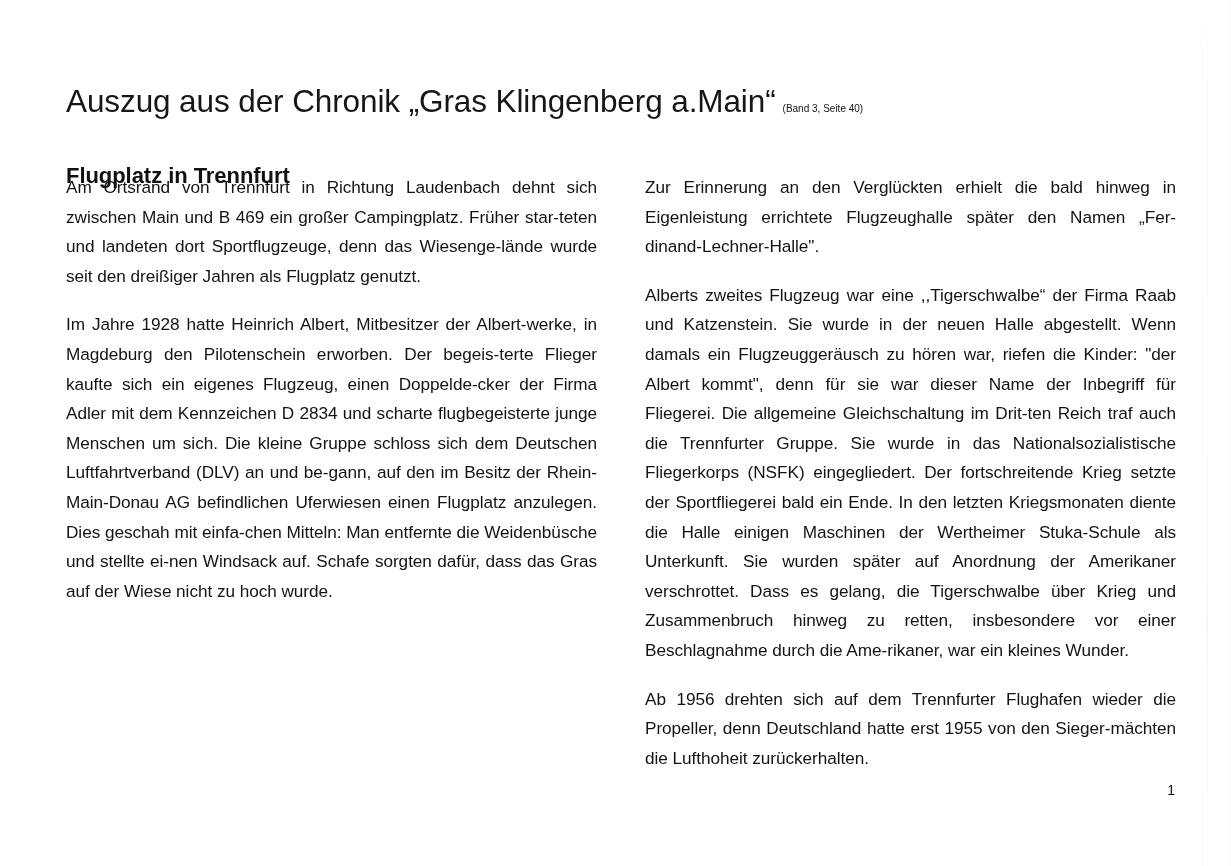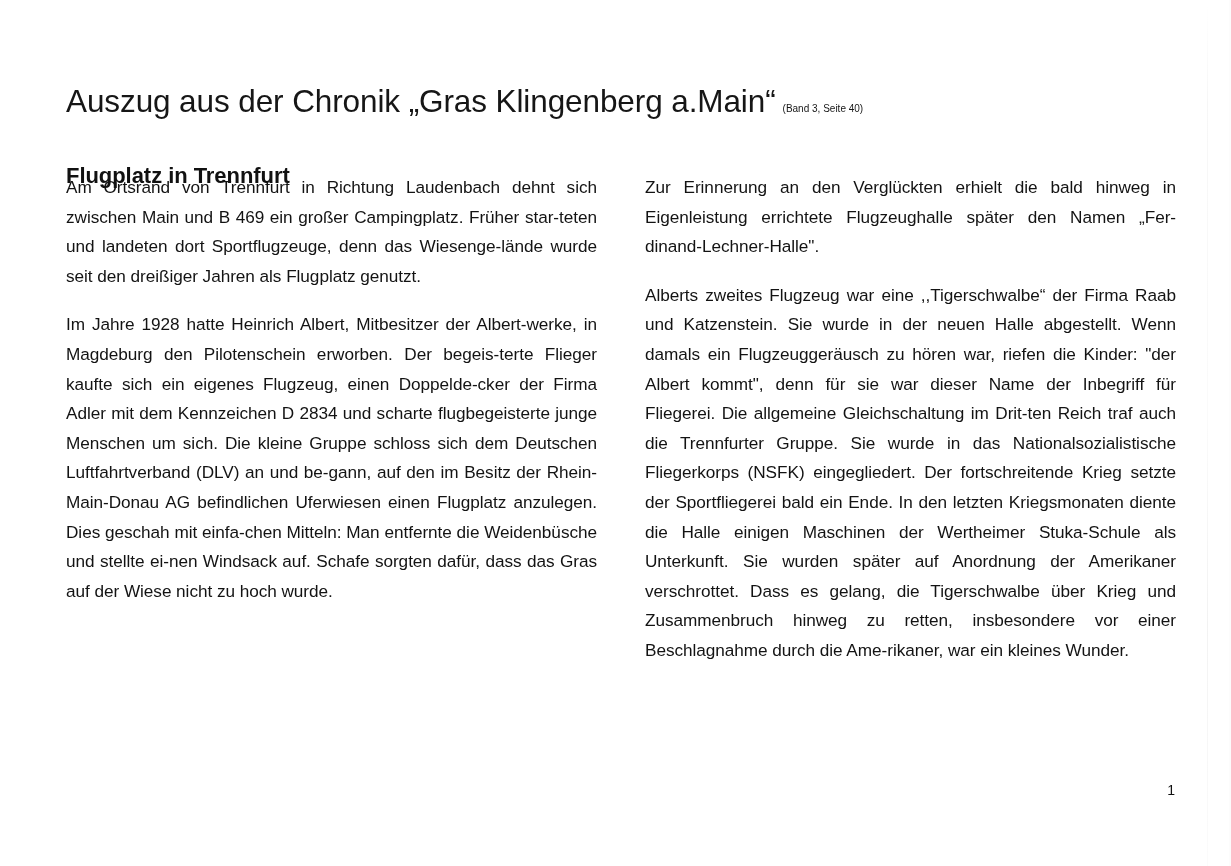--- a/index.html
+++ b/index.html
@@ -142,20 +142,21 @@
   <div class="columns">
 
     <div class="col">
       <p>Am Ortsrand von Trennfurt in Richtung Laudenbach dehnt sich zwischen Main und B 469 ein großer Campingplatz. Früher star-teten und landeten dort Sportflugzeuge, denn das Wiesenge-lände wurde seit den dreißiger Jahren als Flugplatz genutzt.</p>
       <p>Im Jahre 1928 hatte Heinrich Albert, Mitbesitzer der Albert-werke, in Magdeburg den Pilotenschein erworben. Der begeis-terte Flieger kaufte sich ein eigenes Flugzeug, einen Doppelde-cker der Firma Adler mit dem Kennzeichen D 2834 und scharte flugbegeisterte junge Menschen um sich. Die kleine Gruppe schloss sich dem Deutschen Luftfahrtverband (DLV) an und be-gann, auf den im Besitz der Rhein-Main-Donau AG befindlichen Uferwiesen einen Flugplatz anzulegen. Dies geschah mit einfa-chen Mitteln: Man entfernte die Weidenbüsche und stellte ei-nen Windsack auf. Schafe sorgten dafür, dass das Gras auf der Wiese nicht zu hoch wurde.</p>
     </div>
 
     <div class="col">
       <p>Zur Erinnerung an den Verglückten erhielt die bald hinweg in Eigenleistung errichtete Flugzeughalle später den Namen „Fer-dinand-Lechner-Halle".</p>
       <p>Alberts zweites Flugzeug war eine ,,Tigerschwalbe“ der Firma Raab und Katzenstein. Sie wurde in der neuen Halle abgestellt. Wenn damals ein Flugzeuggeräusch zu hören war, riefen die Kinder: "der Albert kommt", denn für sie war dieser Name der Inbegriff für Fliegerei. Die allgemeine Gleichschaltung im Drit-ten Reich traf auch die Trennfurter Gruppe. Sie wurde in das Nationalsozialistische Fliegerkorps (NSFK) eingegliedert. Der fortschreitende Krieg setzte der Sportfliegerei bald ein Ende. In den letzten Kriegsmonaten diente die Halle einigen Maschinen der Wertheimer Stuka-Schule als Unterkunft. Sie wurden später auf Anordnung der Amerikaner verschrottet. Dass es gelang, die Tigerschwalbe über Krieg und Zusammenbruch hinweg zu retten, insbesondere vor einer Beschlagnahme durch die Ame-rikaner, war ein kleines Wunder.</p>
+      <p>Ab 1956 drehten sich auf dem Trennfurter Flughafen wieder die Propeller, denn Deutschland hatte erst 1955 von den Sieger-mächten die Lufthoheit zurückerhalten.</p>
     </div>
 
   </div>
 
   <div class="page-number">1</div>
 
   <div class="scan-edge"></div>
   <div class="scan-edge-2"></div>
 
 </div>

